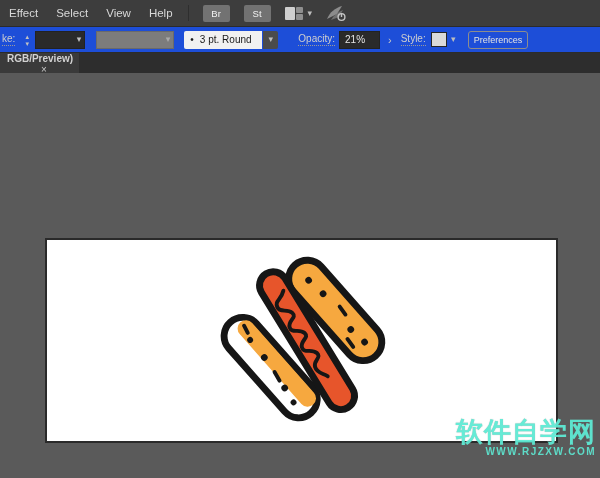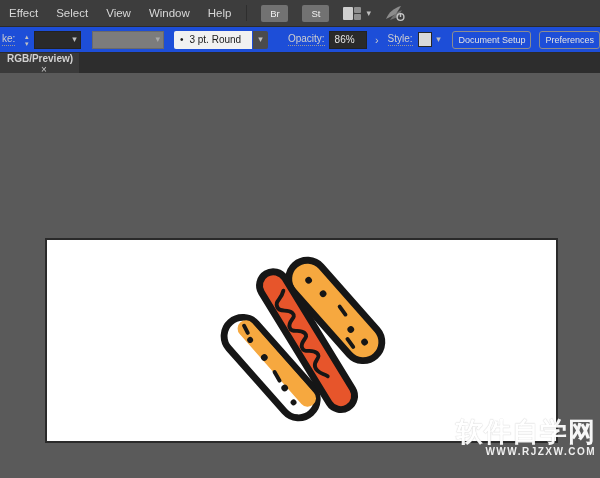--- a/index.html
+++ b/index.html
@@ -95,36 +95,35 @@
   }
   .artboard svg { display:block; width:100%; height:100%; }
   .ink-stroke { stroke:#161616; stroke-width:7px; }
   .ink { fill:#161616; }
   .mark { stroke:#161616; stroke-width:4px; stroke-linecap:round; }
   .wave { stroke:#161616; stroke-width:4px; fill:none; stroke-linecap:round; }
 
   
   .watermark {
     position:absolute; right:4px; top:419px; text-align:right; z-index:5;
-    pointer-events:none; color:#ffffff;
+    pointer-events:none; color:#5eead4;
   }
   .wm-cn {
     font-size:27px; font-weight:bold; letter-spacing:1px; line-height:26px;
     opacity:.95; text-shadow:0 0 1px rgba(120,120,120,.6);
   }
   .wm-en { font-size:10px; font-weight:bold; letter-spacing:1.5px; line-height:13px; opacity:.9; }
 </style>
 </head>
 <body>
 
 <div class="menu-bar">
   <span class="menu-item">Effect</span>
   <span class="menu-item">Select</span>
   <span class="menu-item">View</span>
-  <span class="menu-item">Window</span>
   <span class="menu-item">Help</span>
   <span class="menu-divider"></span>
   <span class="mini-btn">Br</span>
   <span class="mini-btn">St</span>
   <span class="ws-icon">
     <span class="ws-left"></span>
     <span class="ws-right">
         <span></span>
         <span></span>
       </span>
@@ -153,28 +152,27 @@
   <span class="brush-combo">
     <span class="brush-main">
       <span>•</span>
       <span>3 pt. Round</span>
     </span>
     <span class="brush-chevron">
       <span class="chev">▾</span>
     </span>
   </span>
   <span class="link-label opacity-label">Opacity:</span>
-  <span class="well opacity-field">86%</span>
+  <span class="well opacity-field">21%</span>
   <span class="next-btn">›</span>
   <span class="link-label style-label">Style:</span>
   <span class="style-swatch"></span>
   <span class="swatch-chevron">
     <span class="chev">▾</span>
   </span>
-  <span class="bar-btn">Document Setup</span>
   <span class="bar-btn">Preferences</span>
 </div>
 
 <div class="tab-bar">
   <div class="doc-tab">
     <span>RGB/Preview)</span>
     <span class="tab-close">×</span>
   </div>
 </div>
 

